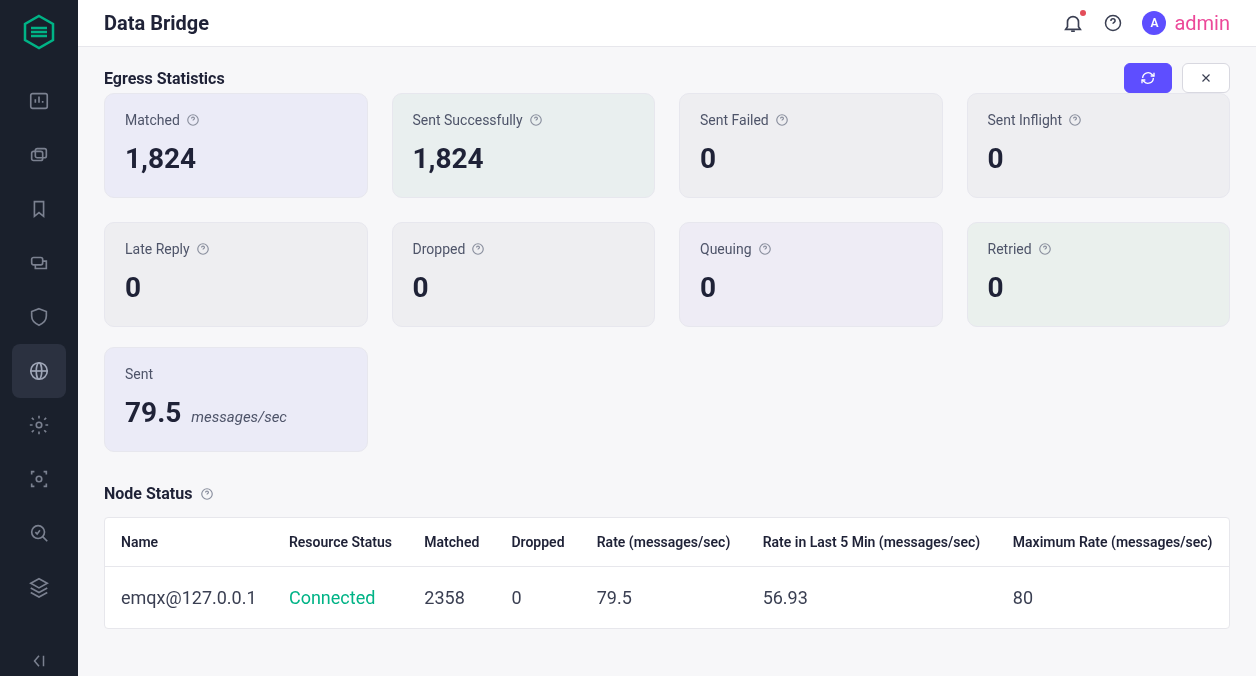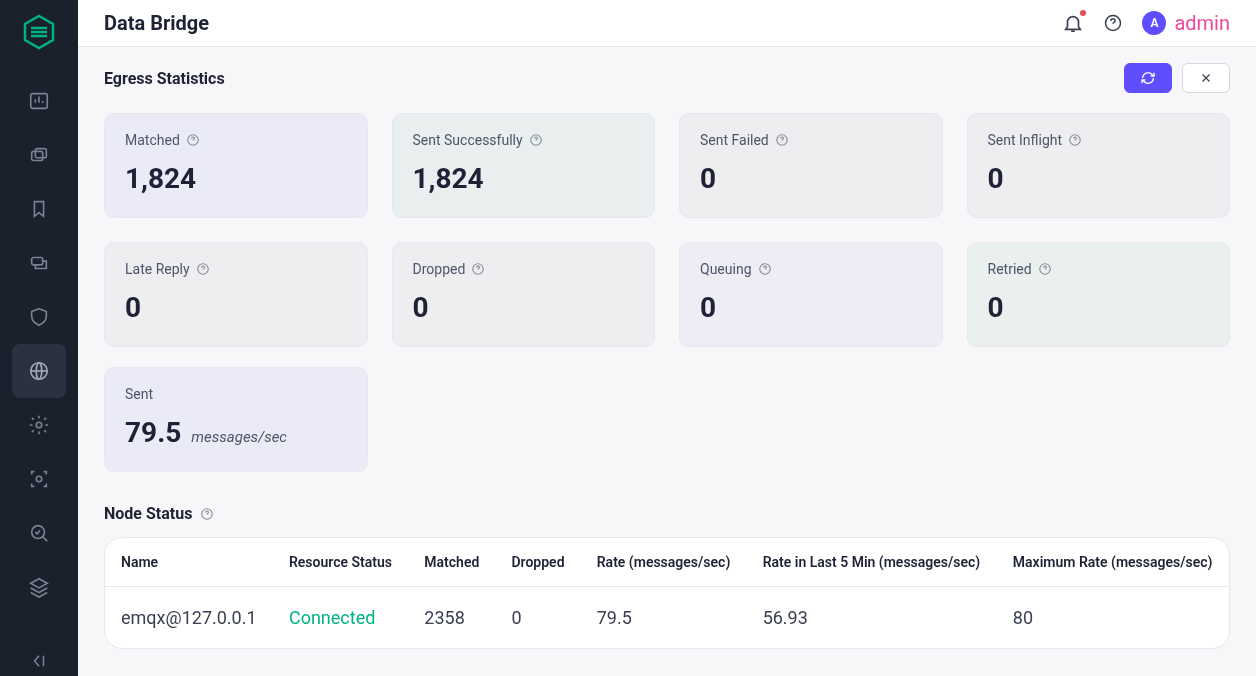--- a/index.html
+++ b/index.html
@@ -139,21 +139,21 @@
     }
     .content {
       flex: 1;
       overflow-y: auto;
       padding: 16px 26px 0 26px;
     }
     .section-header {
       display: flex;
       align-items: center;
       justify-content: space-between;
-      margin-bottom: 20px;
+      margin-bottom: 0;
     }
     .section-title {
       font-size: 16px;
       font-weight: 700;
       color: #1f2237;
       display: flex;
       align-items: center;
       gap: 8px;
     }
     .section-actions {
@@ -221,21 +221,21 @@
       color: #8a8f9e;
       display: inline-flex;
     }
     .node-section {
       margin-top: 32px;
       margin-bottom: 20px;
     }
     .table-card {
       background: #fff;
       border: 1px solid #e7e7ec;
-      border-radius: 18px;
+      border-radius: 4px;
       overflow: hidden;
       margin-top: 14px;
     }
     table {
       width: 100%;
       border-collapse: collapse;
     }
     thead th {
       text-align: left;
       font-size: 14px;

